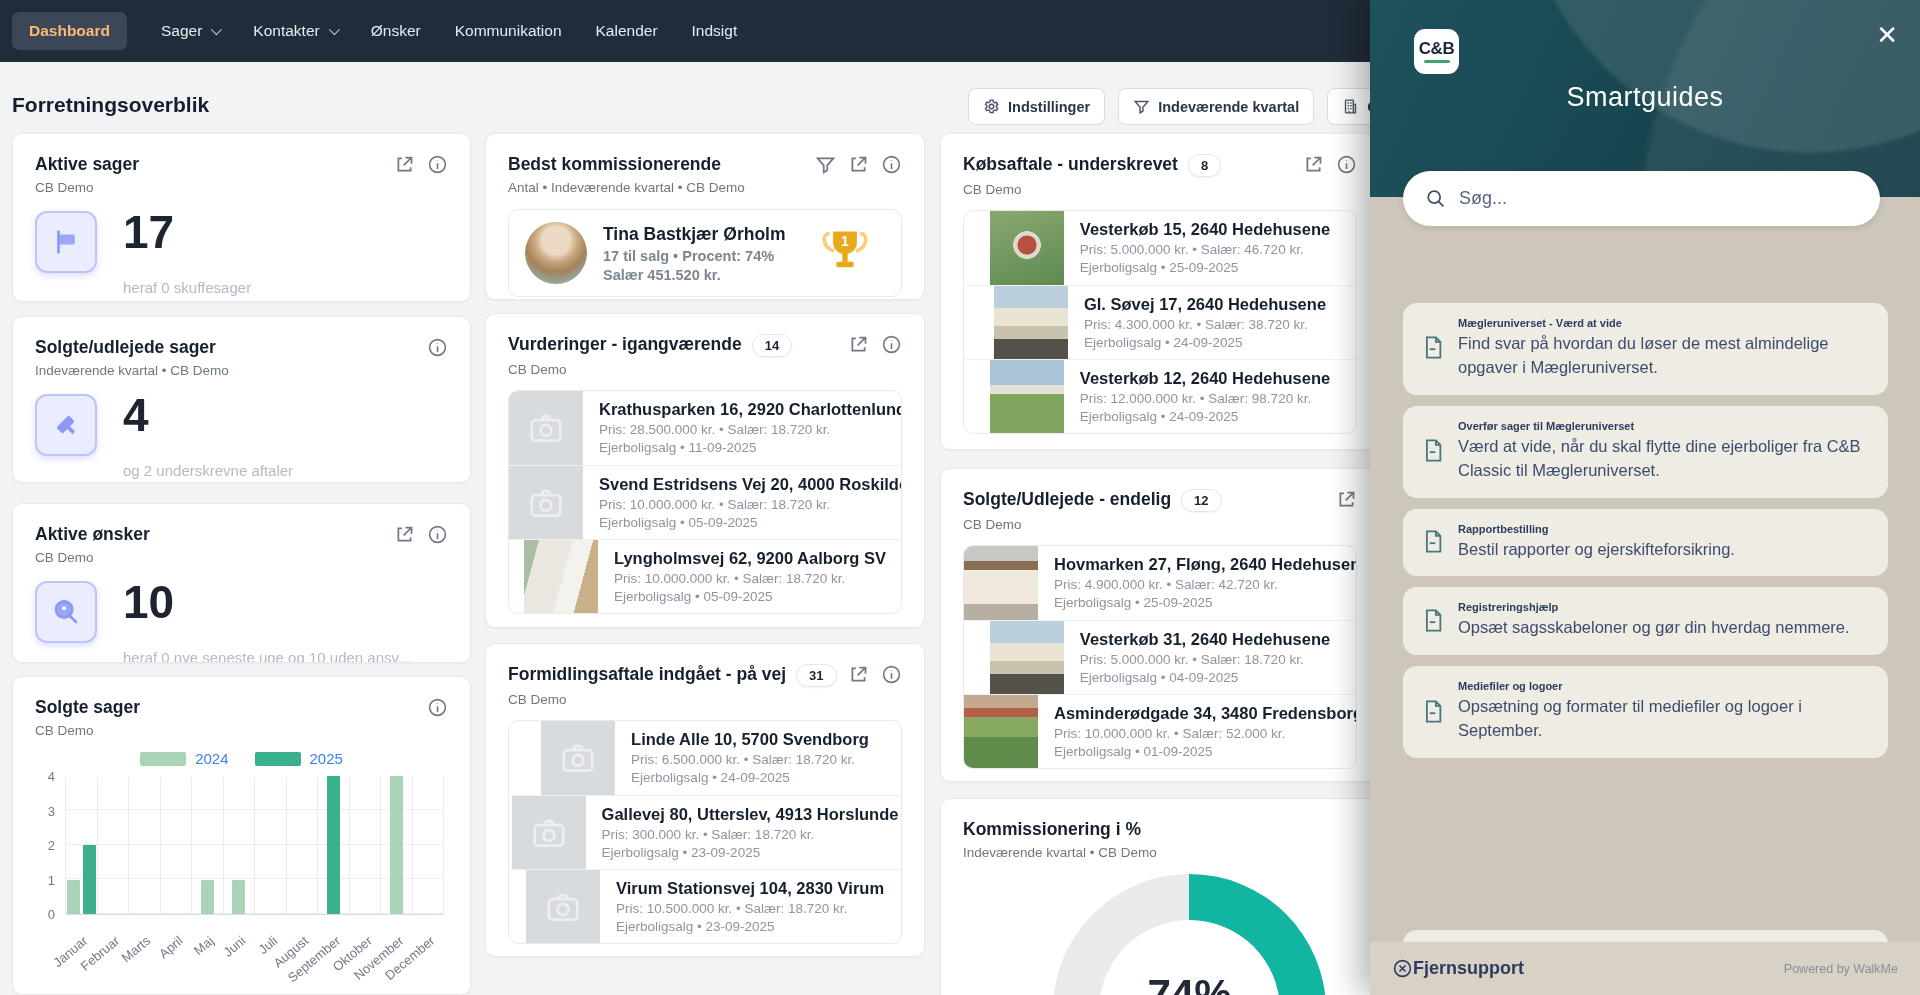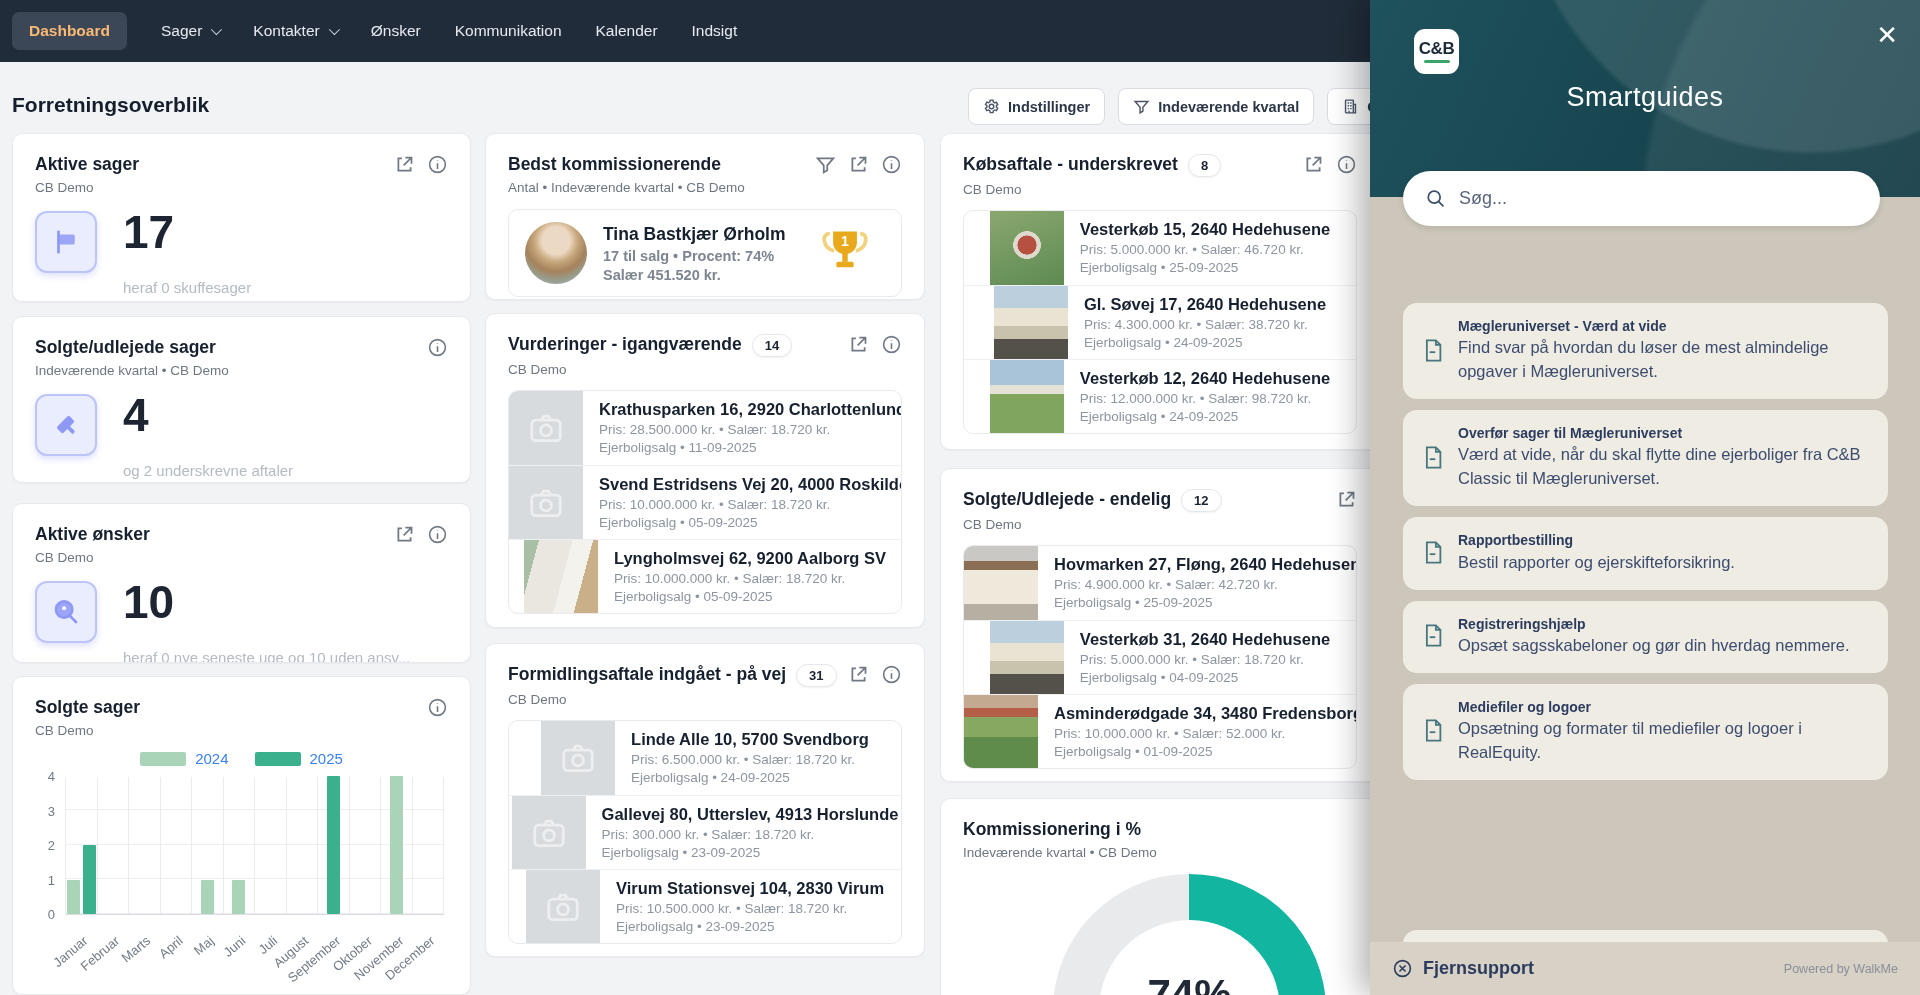--- a/index.html
+++ b/index.html
@@ -114,27 +114,27 @@
           padding-bottom:14px; }
   .tab { flex:1; text-align:center; font-size:18px; color:#2c3c5e; cursor:pointer; }
   .tab.active { font-weight:700; }
   .tab-hl { position:absolute; left:248px; top:-12px; width:196px; height:50px;
             border:2.5px solid #e8271e; border-radius:10px; pointer-events:none; }
   .guides { position:absolute; left:33px; top:303px; width:485px; display:flex; flex-direction:column; gap:11px; }
   .gcard { background:#efece4; border-radius:14px; padding:13px 18px 15px 14px; display:flex; align-items:center;
            gap:11px; cursor:pointer; }
   .gcard.hl { box-shadow:0 0 0 2.5px #e8271e; }
   .gicon { flex:none; width:30px; display:flex; justify-content:center; }
-  .gtitle { font-size:14px; font-weight:700; color:#2c3c5e; line-height:1.45; }
+  .gtitle { font-size:11px; font-weight:700; color:#2c3c5e; line-height:1.45; }
   .gdesc { font-size:16.5px; color:#3c4c6e; line-height:1.45; }
   .gstub { position:absolute; left:33px; top:930px; width:485px; height:40px; background:#efece4;
            border-radius:14px 14px 0 0; }
   .panel-foot { position:absolute; left:0; bottom:0; width:100%; height:53px; background:#d7d1c6;
                 display:flex; align-items:center; padding:0 22px; z-index:4; }
-  .foot-support { display:flex; align-items:center; gap:10px; font-size:18px; font-weight:600; color:#2c3c5e; cursor:pointer; }
+  .foot-support { display:flex; align-items:center; font-size:18px; font-weight:600; color:#2c3c5e; cursor:pointer; }
   .foot-powered { margin-left:auto; font-size:12.5px; color:#8a8f9a; }
 </style>
 </head>
 <body>
 
 <nav class="navbar">
   <div class="nav-item active">
       <span>Dashboard</span>
     </div>
   <div class="nav-item">
@@ -682,21 +682,21 @@
     <div class="gcard">
       <span class="gicon">
           <svg width="27" height="27" viewBox="0 0 24 24" fill="none" stroke="#47767f" stroke-width="1.6">
             <path d="M7 3h8l4 4v14H7z"></path>
             <path d="M15 3v4h4"></path>
             <path d="M9.5 13.5h5"></path>
           </svg>
         </span>
       <div>
           <div class="gtitle">Mediefiler og logoer</div>
-          <div class="gdesc">Opsætning og formater til mediefiler og logoer i RealEquity.</div>
+          <div class="gdesc">Opsætning og formater til mediefiler og logoer i September.</div>
         </div>
     </div>
   </div>
   <div class="gstub"></div>
 
   <div class="panel-foot">
     <div class="foot-support">
       <svg width="21" height="21" viewBox="0 0 24 24" fill="none" stroke="#2c3c5e" stroke-width="1.8">
           <circle cx="12" cy="12" r="9"></circle>
           <path d="M8.5 8.5l7 7M15.5 8.5l-7 7"></path>

